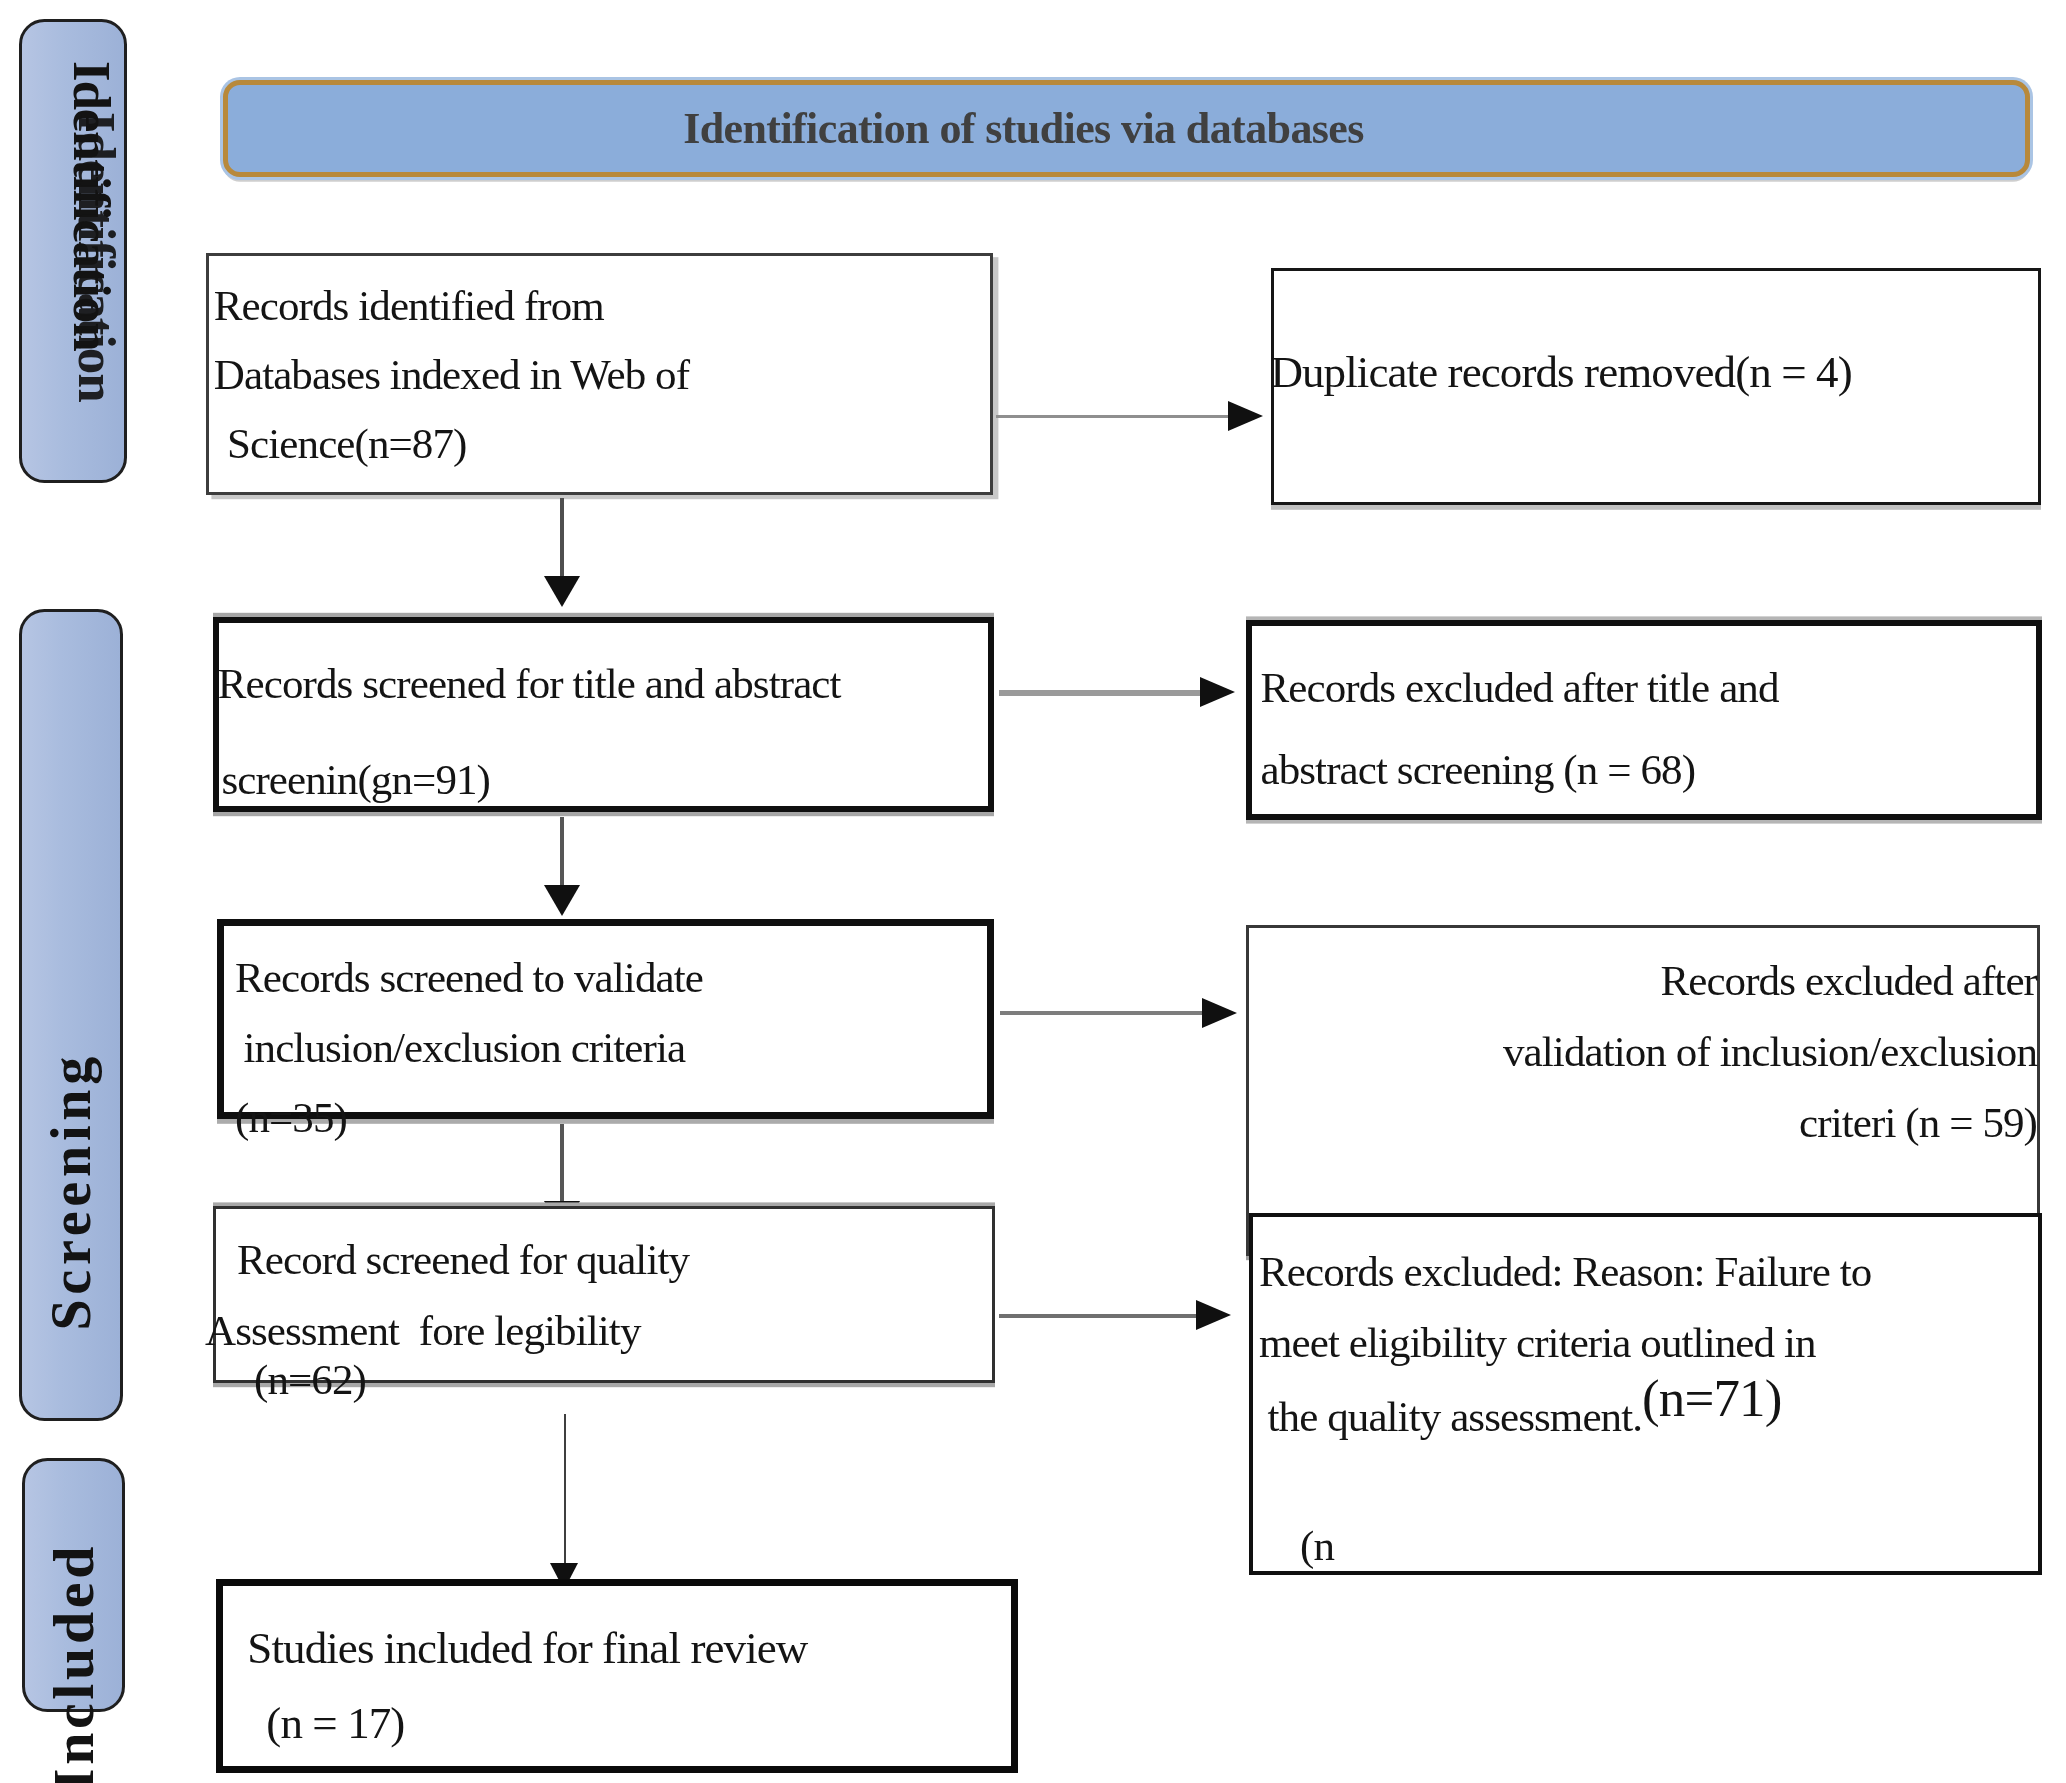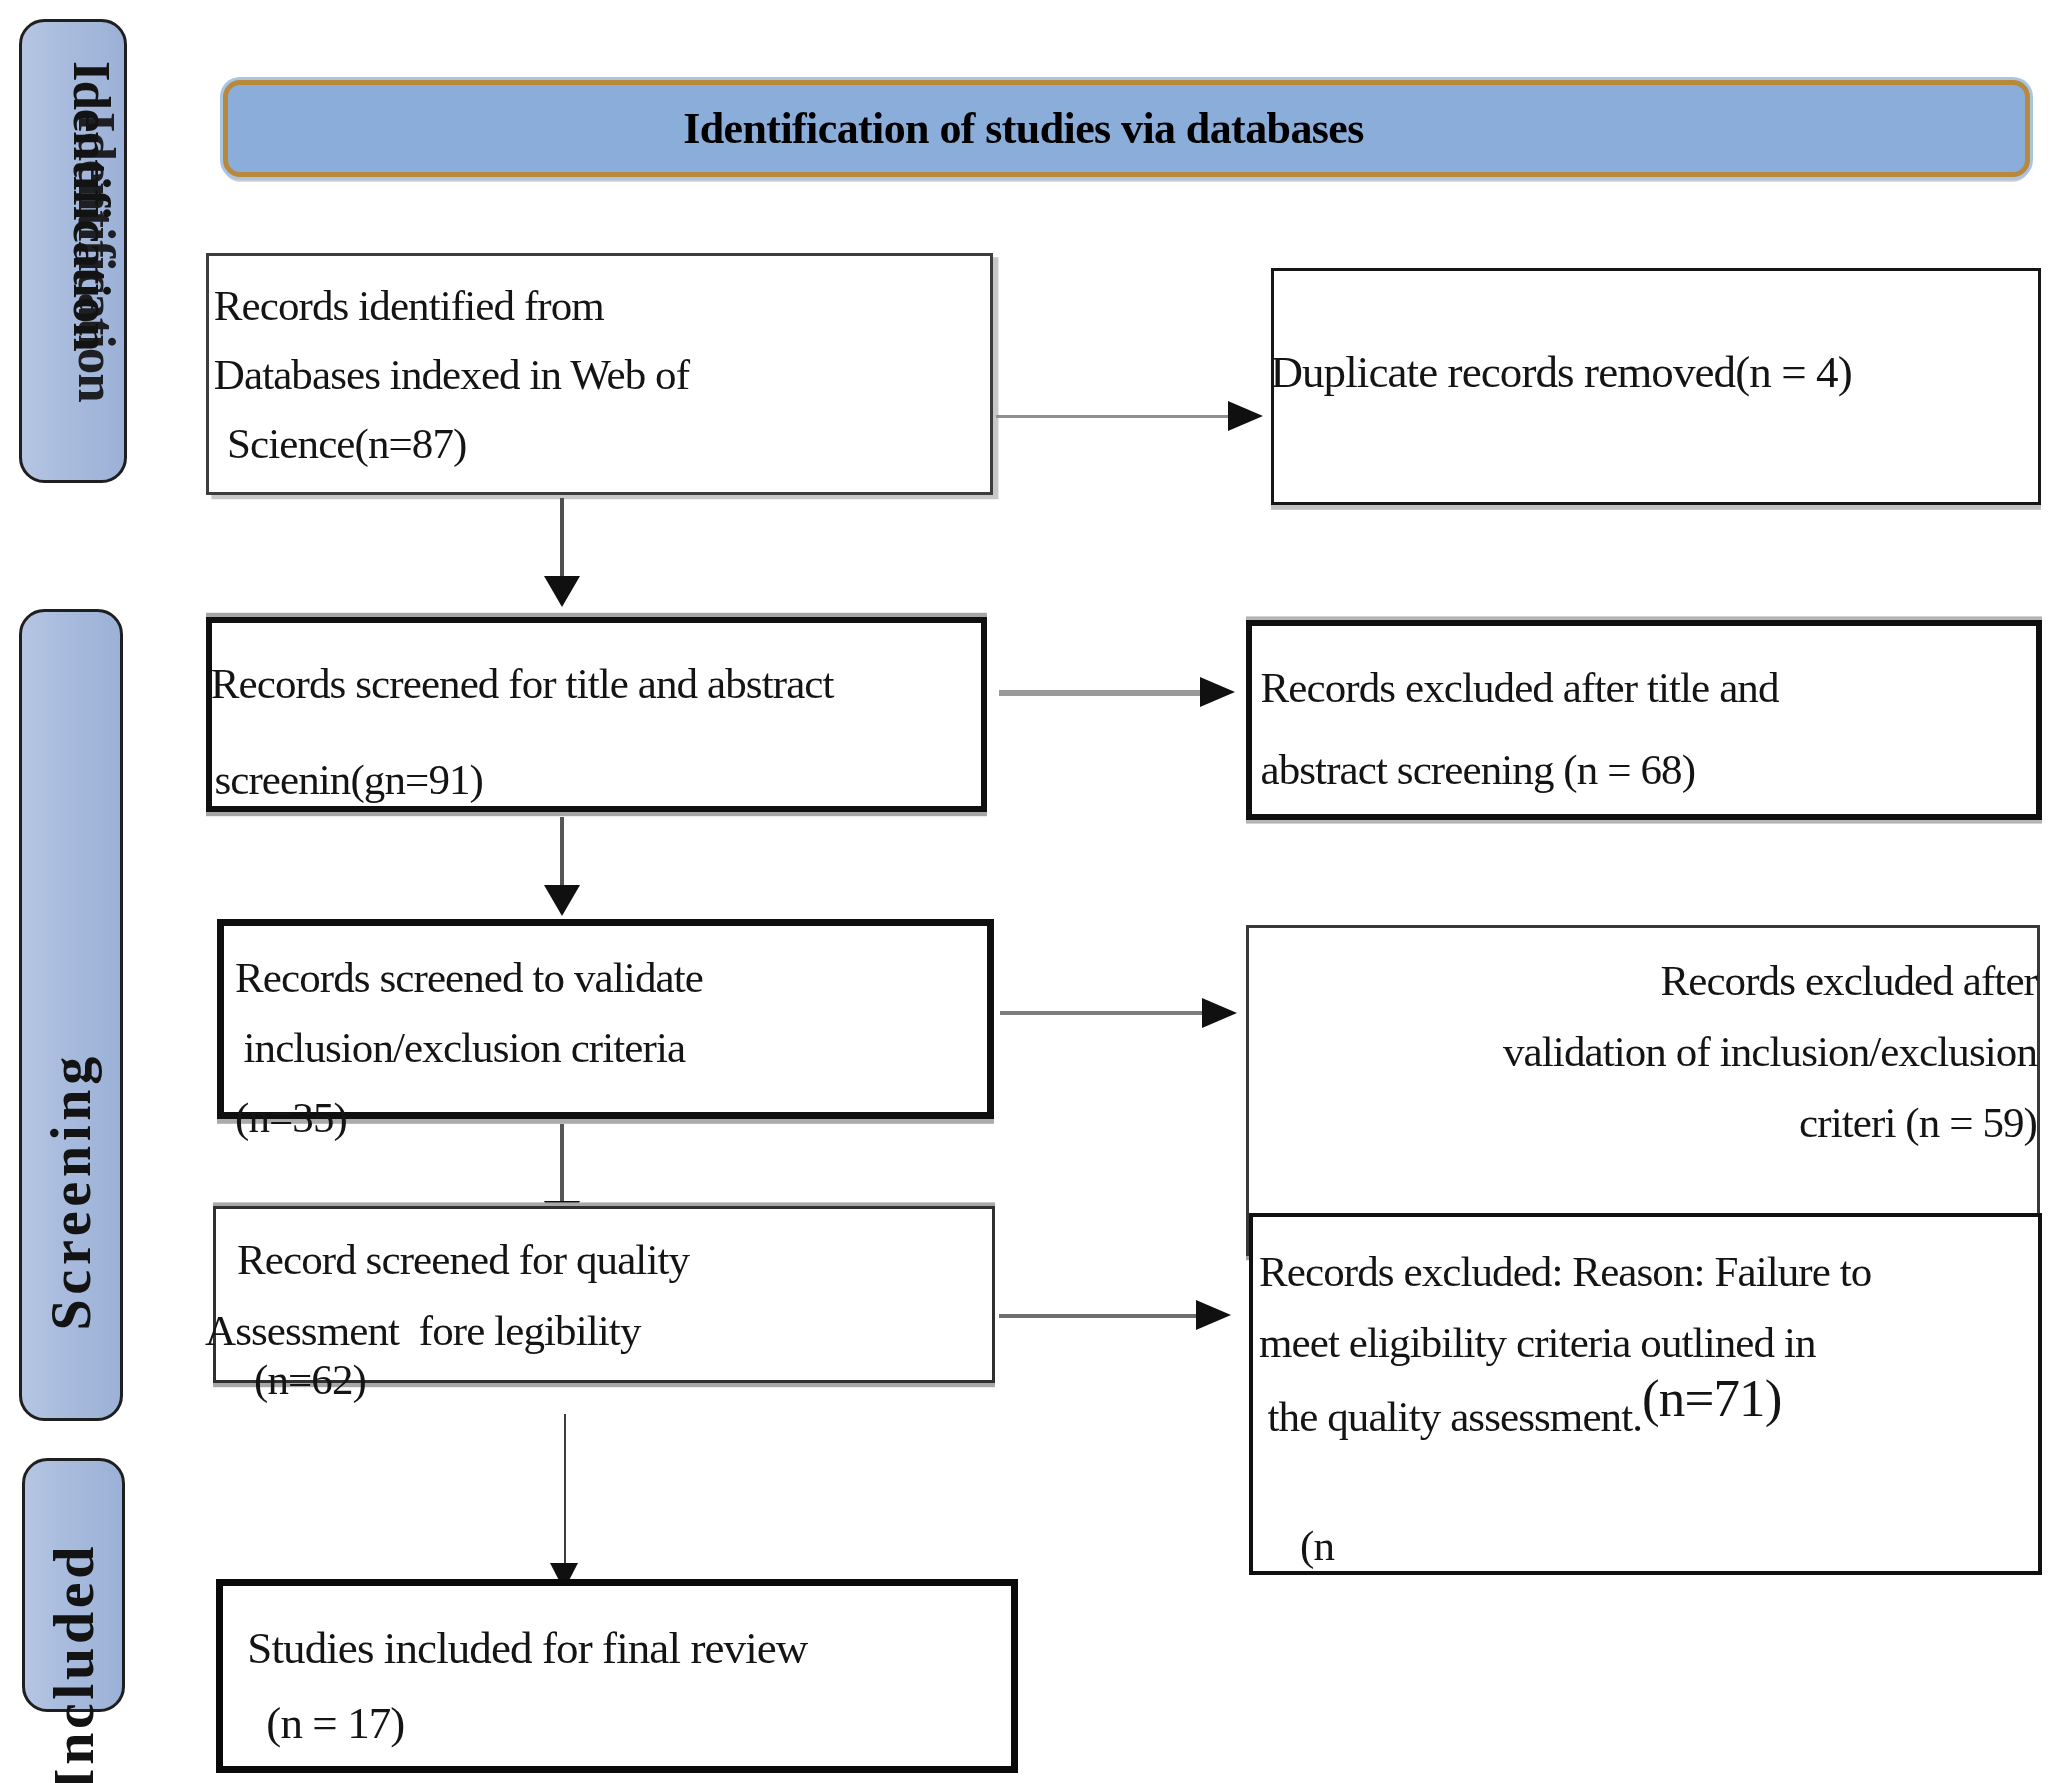--- a/index.html
+++ b/index.html
@@ -47,21 +47,21 @@
     position:absolute;left:223px;top:80px;width:1807px;height:97px;
     box-sizing:border-box;
     background:#8badda;
     border:5.4px solid #b8893b;
     border-radius:17px;
     box-shadow:0 0 0 3px #aac4e4,0 4.8px 0 rgba(125,125,125,.38);
     display:flex;align-items:center;justify-content:center;
     padding-right:206px;
   }
   #header .title{
-    font-size:44px;font-weight:700;letter-spacing:-0.6px;color:#000000;
+    font-size:44px;font-weight:700;letter-spacing:-0.6px;color:#404040;
   }
   
   .box{
     position:absolute;
     box-sizing:border-box;
     background:#ffffff;
     font-size:43px;
     letter-spacing:-0.9px;
     line-height:69px;
   }
@@ -75,21 +75,21 @@
   #box-records-identified .l3{margin-left:13.3px;}
   #box-duplicates-removed{
     left:1271px;top:268px;width:770px;height:237px;
     border:3.6px solid #161616;
     box-shadow:0 4.8px 0 rgba(130,130,130,.5);
     padding:67px 0 0 2.4px;
     font-size:45px;
   }
   #box-duplicates-removed .l1{margin-left:-6px;font-family:Liberation Serif, serif;}
   #box-title-abstract{
-    left:206px;top:617px;width:781px;height:195px;
+    left:213px;top:617px;width:781px;height:195px;
     border:6.7px solid #0f0f0f;
     box-shadow:0 -4.2px 0 #a6a6a6,0 4.2px 0 #a6a6a6;
     padding:13.3px 0 0 2.4px;
     line-height:96px;
   }
   #box-title-abstract .l1{margin-left:-3.6px;}
   #box-excluded-title{
     left:1246px;top:620px;width:796px;height:200px;
     border:6px solid #0f0f0f;
     box-shadow:0 -3.6px 0 #b5b5b5,0 3.6px 0 #b5b5b5;

